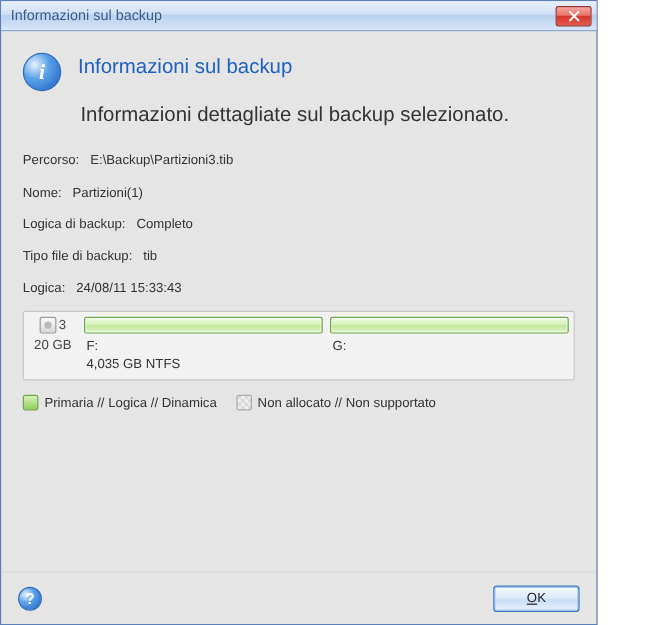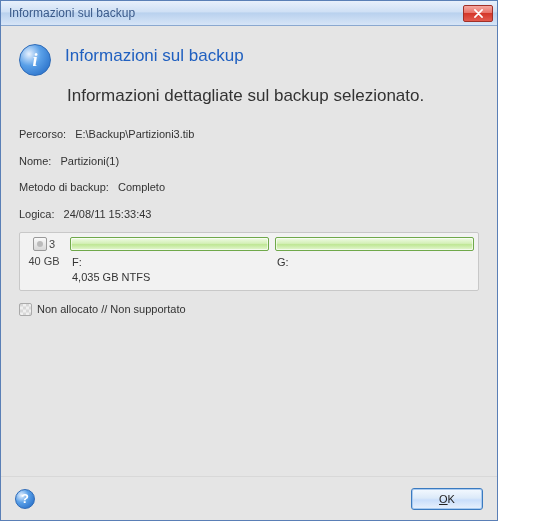--- a/index.html
+++ b/index.html
@@ -75,50 +75,58 @@
     <div class="details">
       <div class="detail-row">
         <span class="detail-label">Percorso:</span>
         <span class="detail-value">E:\Backup\Partizioni3.tib</span>
       </div>
       <div class="detail-row">
         <span class="detail-label">Nome:</span>
         <span class="detail-value">Partizioni(1)</span>
       </div>
       <div class="detail-row">
-        <span class="detail-label">Metodo di backup:</span>
+        <span class="detail-label">Logica di backup:</span>
         <span class="detail-value">Completo</span>
+      </div>
+      <div class="detail-row">
+        <span class="detail-label">Tipo file di backup:</span>
+        <span class="detail-value">tib</span>
       </div>
       <div class="detail-row">
         <span class="detail-label">Logica:</span>
         <span class="detail-value">24/08/11 15:33:43</span>
       </div>
     </div>
 
     <div class="disk-block">
       <div class="disk-meta">
         <span class="disk-icon"></span><span class="disk-num">3</span>
-        <span class="disk-cap">40 GB</span>
+        <span class="disk-cap">20 GB</span>
       </div>
       <div class="partition">
         <div class="part-bar"></div>
         <div class="part-label">
           <div>F:</div>
           <div>4,035 GB  NTFS</div>
         </div>
       </div>
       <div class="partition">
         <div class="part-bar"></div>
         <div class="part-label">
           <div>G:</div>
         </div>
       </div>
     </div>
 
     <div class="legend">
+      <div class="legend-item">
+        <span class="swatch sw-green"></span>
+        <span>Primaria // Logica // Dinamica</span>
+      </div>
       <div class="legend-item">
         <span class="swatch sw-gray"></span>
         <span>Non allocato // Non supportato</span>
       </div>
     </div>
 
   </div>
 
   <div class="footer">
     <div class="help-ball">?</div>

